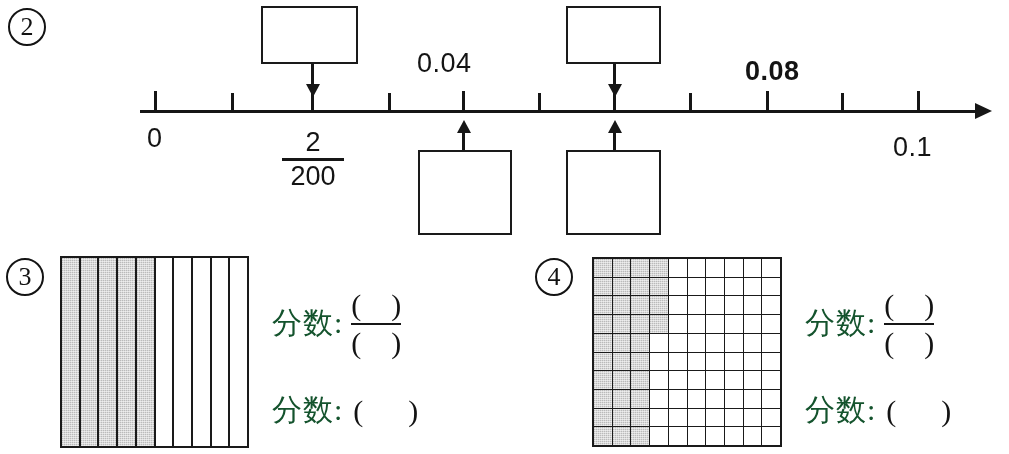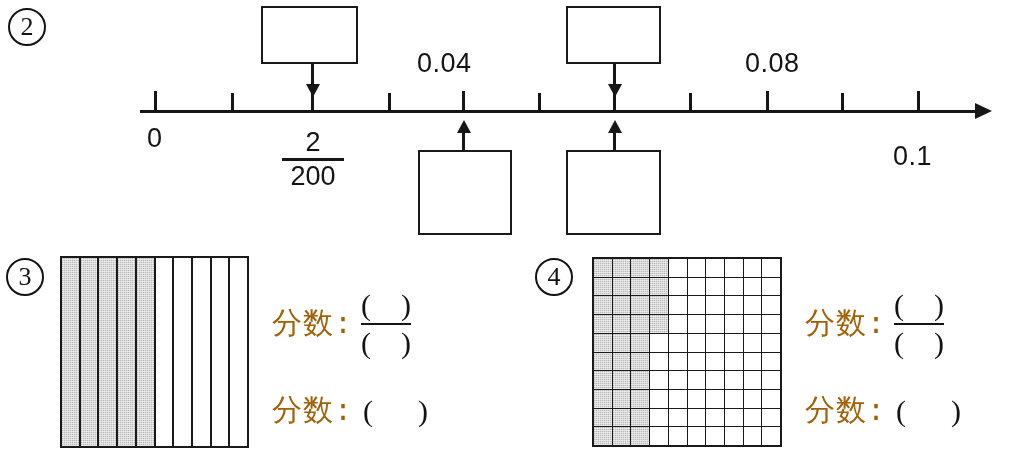--- a/index.html
+++ b/index.html
@@ -148,22 +148,22 @@
     flex: 1 1 0;
     border-right: 1.3px solid #1a1a1a;
     box-sizing: border-box;
   }
   #grid-figure .gcell:last-child { border-right: none; }
 
   
   .ans-group { display: flex; align-items: center; }
   .cjk-label {
     font-size: 30px;
-    font-family: Liberation Mono, monospace;
-    color: #a16207;
+    font-family: Liberation Serif, serif;
+    color: #14532d;
     white-space: nowrap;
     letter-spacing: 1px;
   }
   .paren-frac {
     display: flex;
     flex-direction: column;
     align-items: stretch;
     margin-left: 8px;
   }
   .paren-frac .pf-num,
@@ -205,23 +205,23 @@
 <div class="abs tick major" style="left:613px;"></div>
 <div class="abs tick" style="left:689px;"></div>
 <div class="abs tick major" style="left:766px;"></div>
 <div class="abs tick" style="left:841px;"></div>
 <div class="abs tick major" style="left:917px;"></div>
 
 <div class="abs axis-label" style="left:147px; top:123px;">0</div>
 
 <div class="abs axis-label" style="left:417px; top:48px;">0.04</div>
 
-<div class="abs axis-label" style="left:745px; top:48px;">0.08</div>
-
-<div class="abs axis-label" style="left:893px; top:141px;">0.1</div>
+<div class="abs axis-label" style="left:745px; top:56px;font-weight:bold;">0.08</div>
+
+<div class="abs axis-label" style="left:893px; top:132px;">0.1</div>
 
 <div class="abs frac-stack" style="left:282px; top:128px; width:62px;">
   <span class="num">2</span>
   <span class="bar"></span>
   <span class="den">200</span>
 </div>
 
 <div class="abs ans-box" style="left:261px; top:6px; width:97px; height:58px;"></div>
 <div class="abs arrow-shaft" style="left:311px; top:64px; height:22px;"></div>
 <div class="abs arrow-head-down" style="left:306px; top:84px;"></div>

